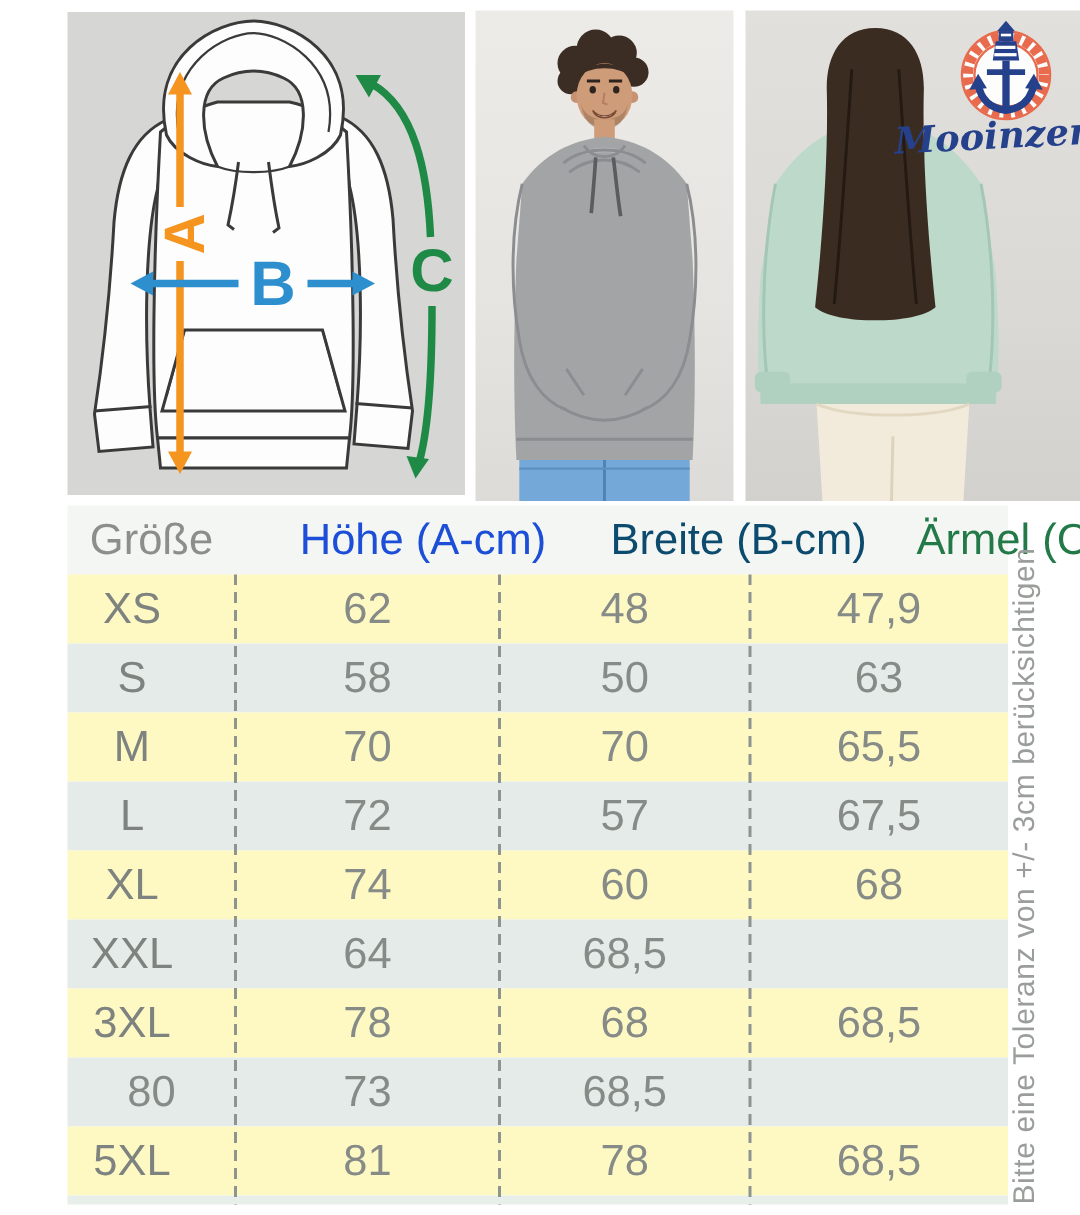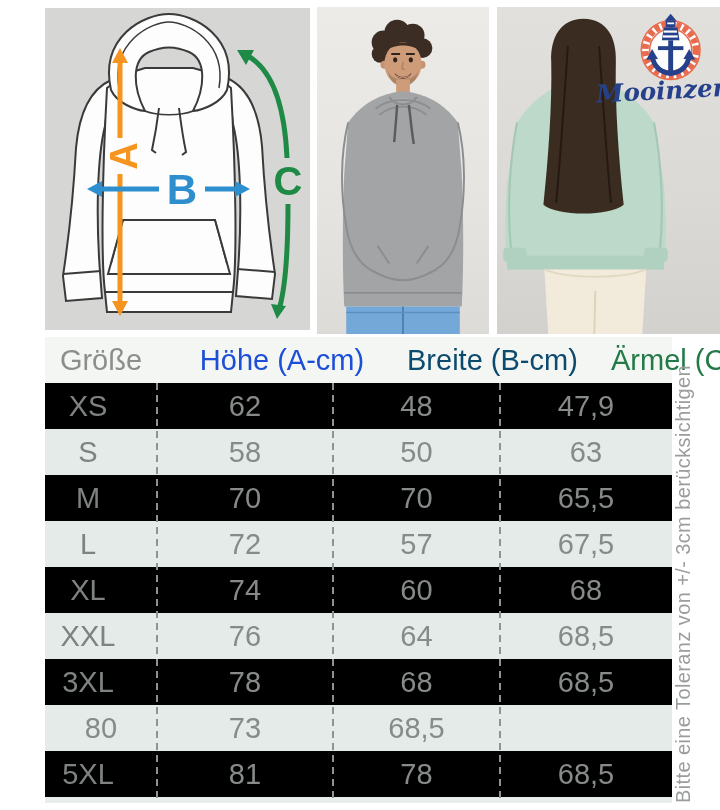--- a/index.html
+++ b/index.html
@@ -18,21 +18,21 @@
   
   #size-table{position:absolute;left:45px;top:337px;width:627px;}
   .thead{display:grid;grid-template-columns:112px 176px 167px 172px;height:46px;
          background:#f3f6f3;align-items:center;gap:37px;}
   .th{text-align:center;font-size:29px;font-weight:400;white-space:nowrap;}
   .th.c0{color:#8b8f8c;}
   .th.c1{color:#1d4ed8;}
   .th.c2{color:#0c4a6e;}
   .th.c3{color:#237a48;}
   .trow{display:grid;grid-template-columns:112px 176px 167px 172px;height:46px;
-        align-items:center;background:#000000;}
+        align-items:center;background:#fef9c3;}
   .trow.shade{background:#e5ebe8;}
   .tcell{text-align:center;font-size:29px;color:#868b88;}
   .tcell.col0{padding-right:26px;color:#7e8380;}
   .tbottom{height:6px;background:#e8eeea;}
   .sep{position:absolute;top:46px;width:2px;height:420px;
        background:repeating-linear-gradient(to bottom,#8e9591 0 7px,transparent 7px 12px);}
   .sep.s1{left:111px;} .sep.s2{left:287px;} .sep.s3{left:454px;}
 
   
   #tolerance-note{position:absolute;left:672px;top:345px;height:458px;width:34px;
@@ -209,21 +209,20 @@
           <div class="tcell col3">67,5</div>
         </div>
         <div class="trow">
           <div class="tcell col0">XL</div>
           <div class="tcell col1">74</div>
           <div class="tcell col2">60</div>
           <div class="tcell col3">68</div>
         </div>
         <div class="trow shade">
           <div class="tcell col0">XXL</div>
-          <div class="tcell col1">76</div>
           <div class="tcell col2">64</div>
           <div class="tcell col3">68,5</div>
         </div>
         <div class="trow">
           <div class="tcell col0">3XL</div>
           <div class="tcell col1">78</div>
           <div class="tcell col2">68</div>
           <div class="tcell col3">68,5</div>
         </div>
         <div class="trow shade">

